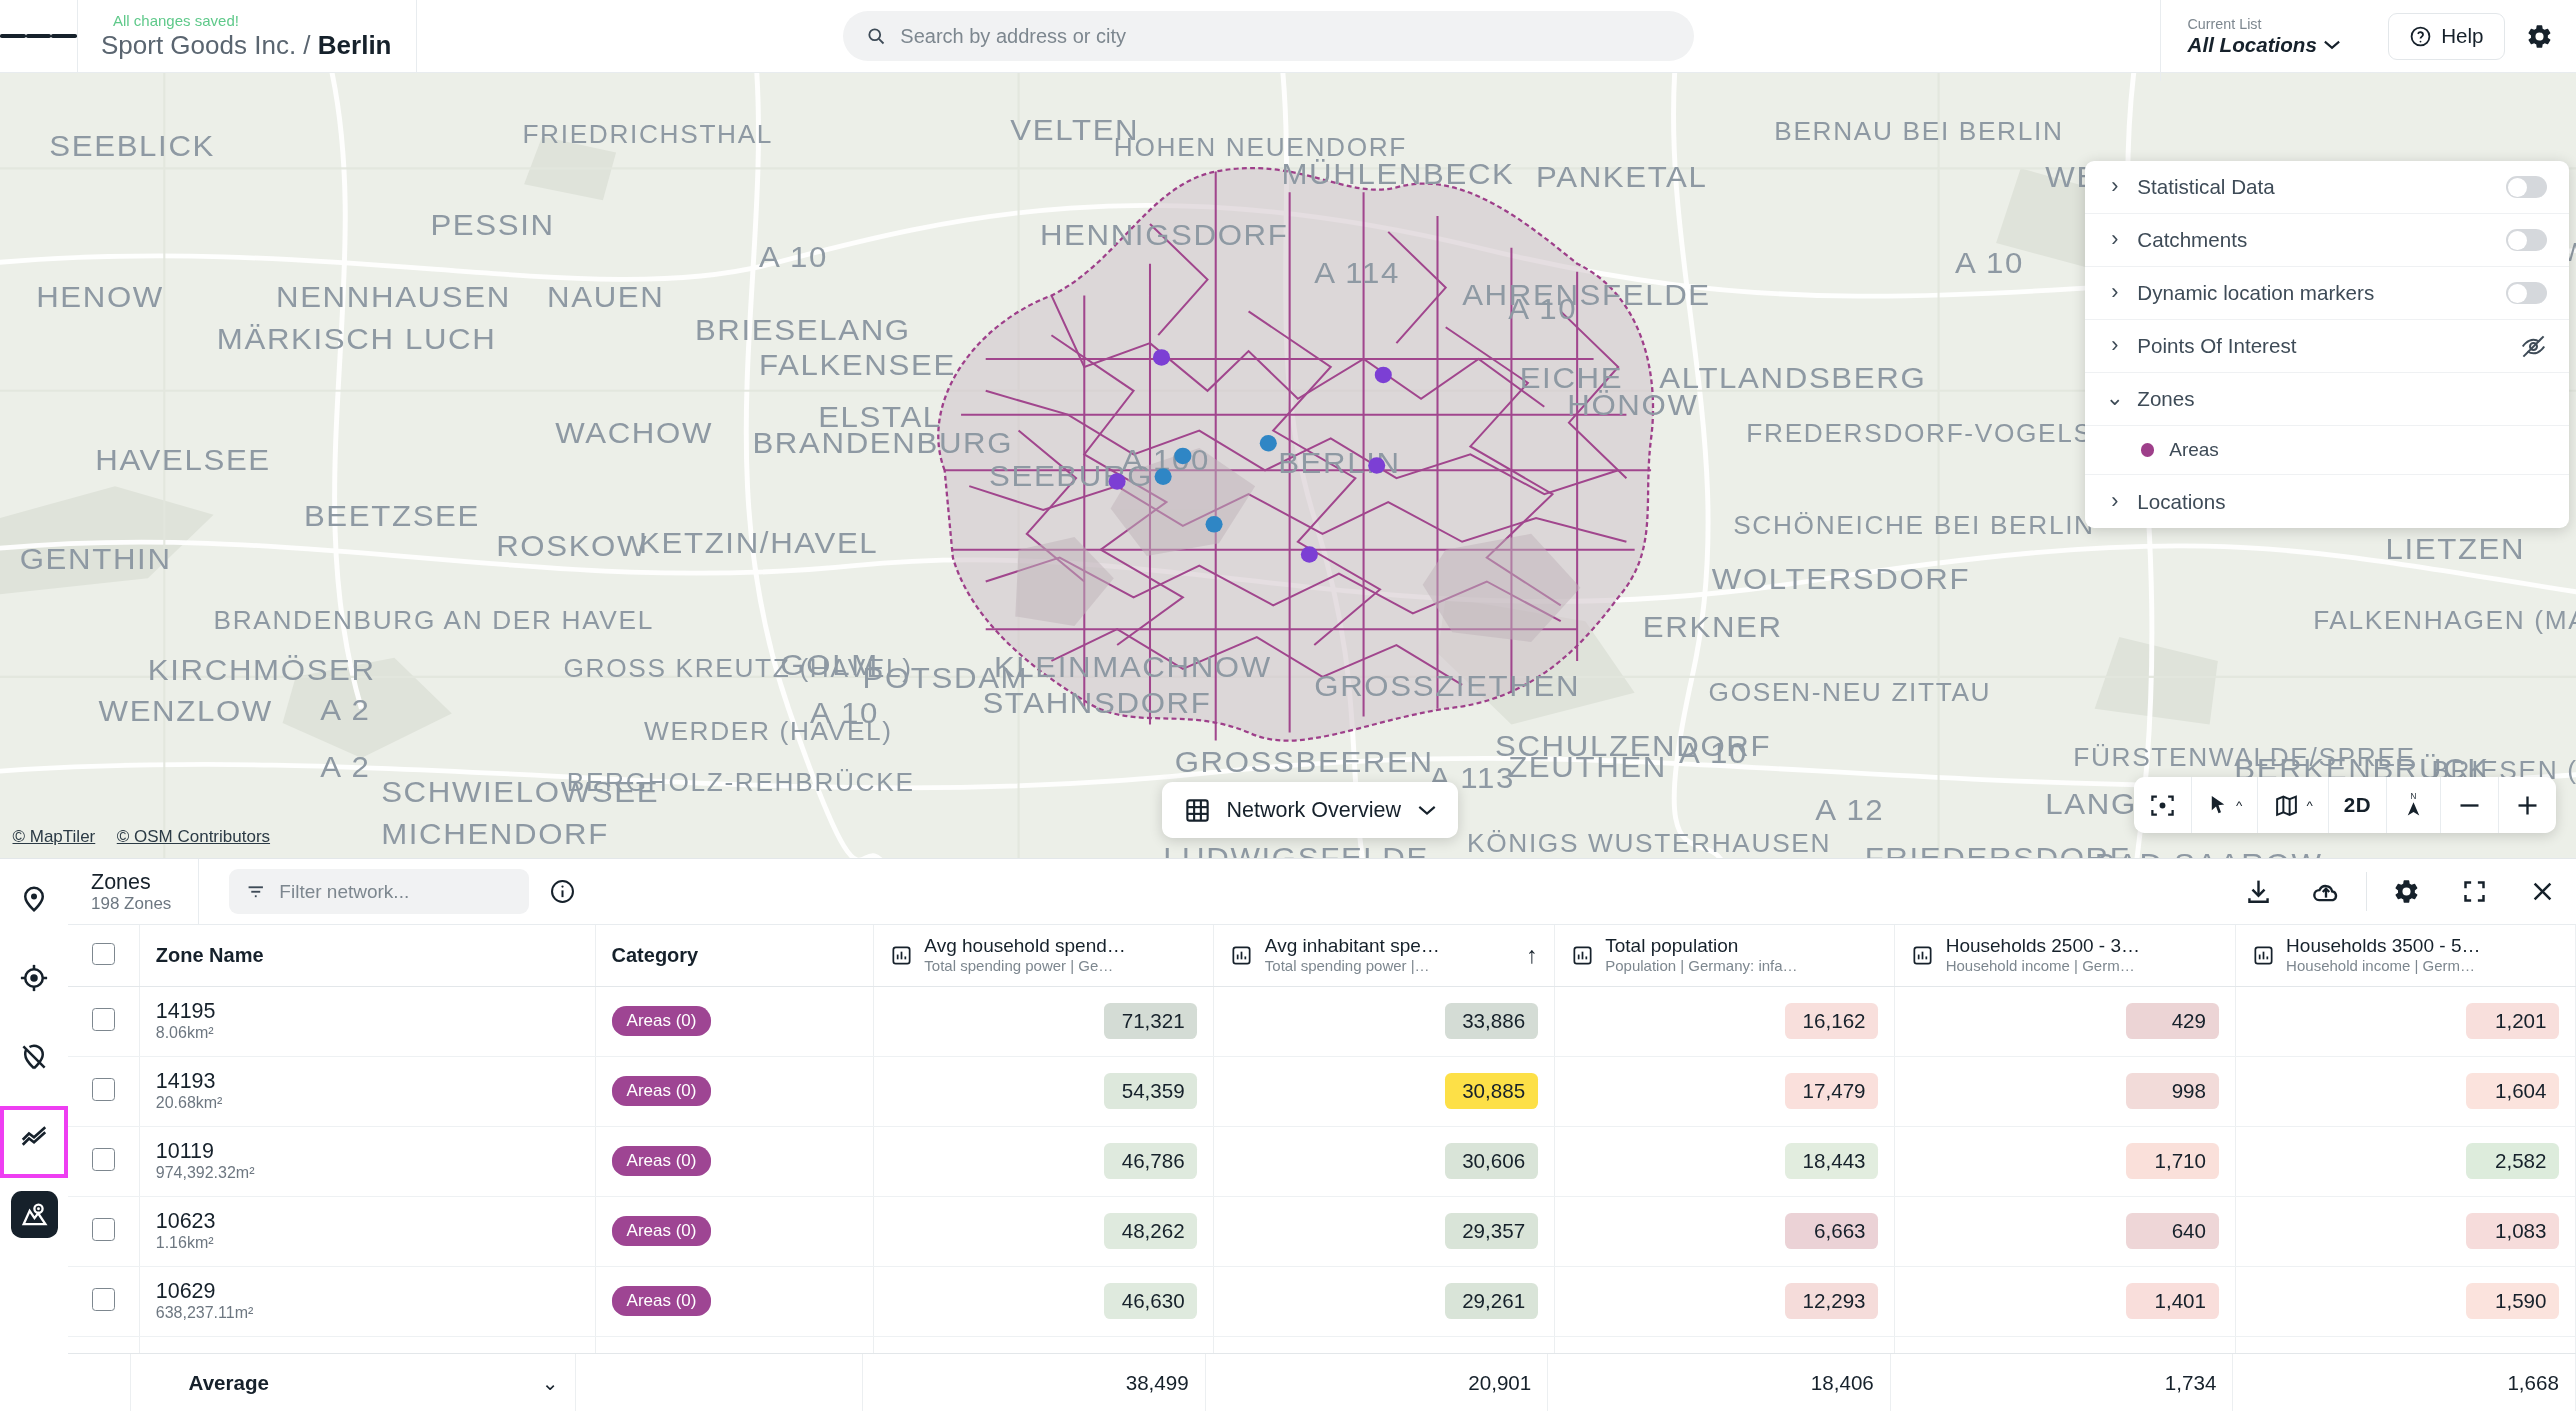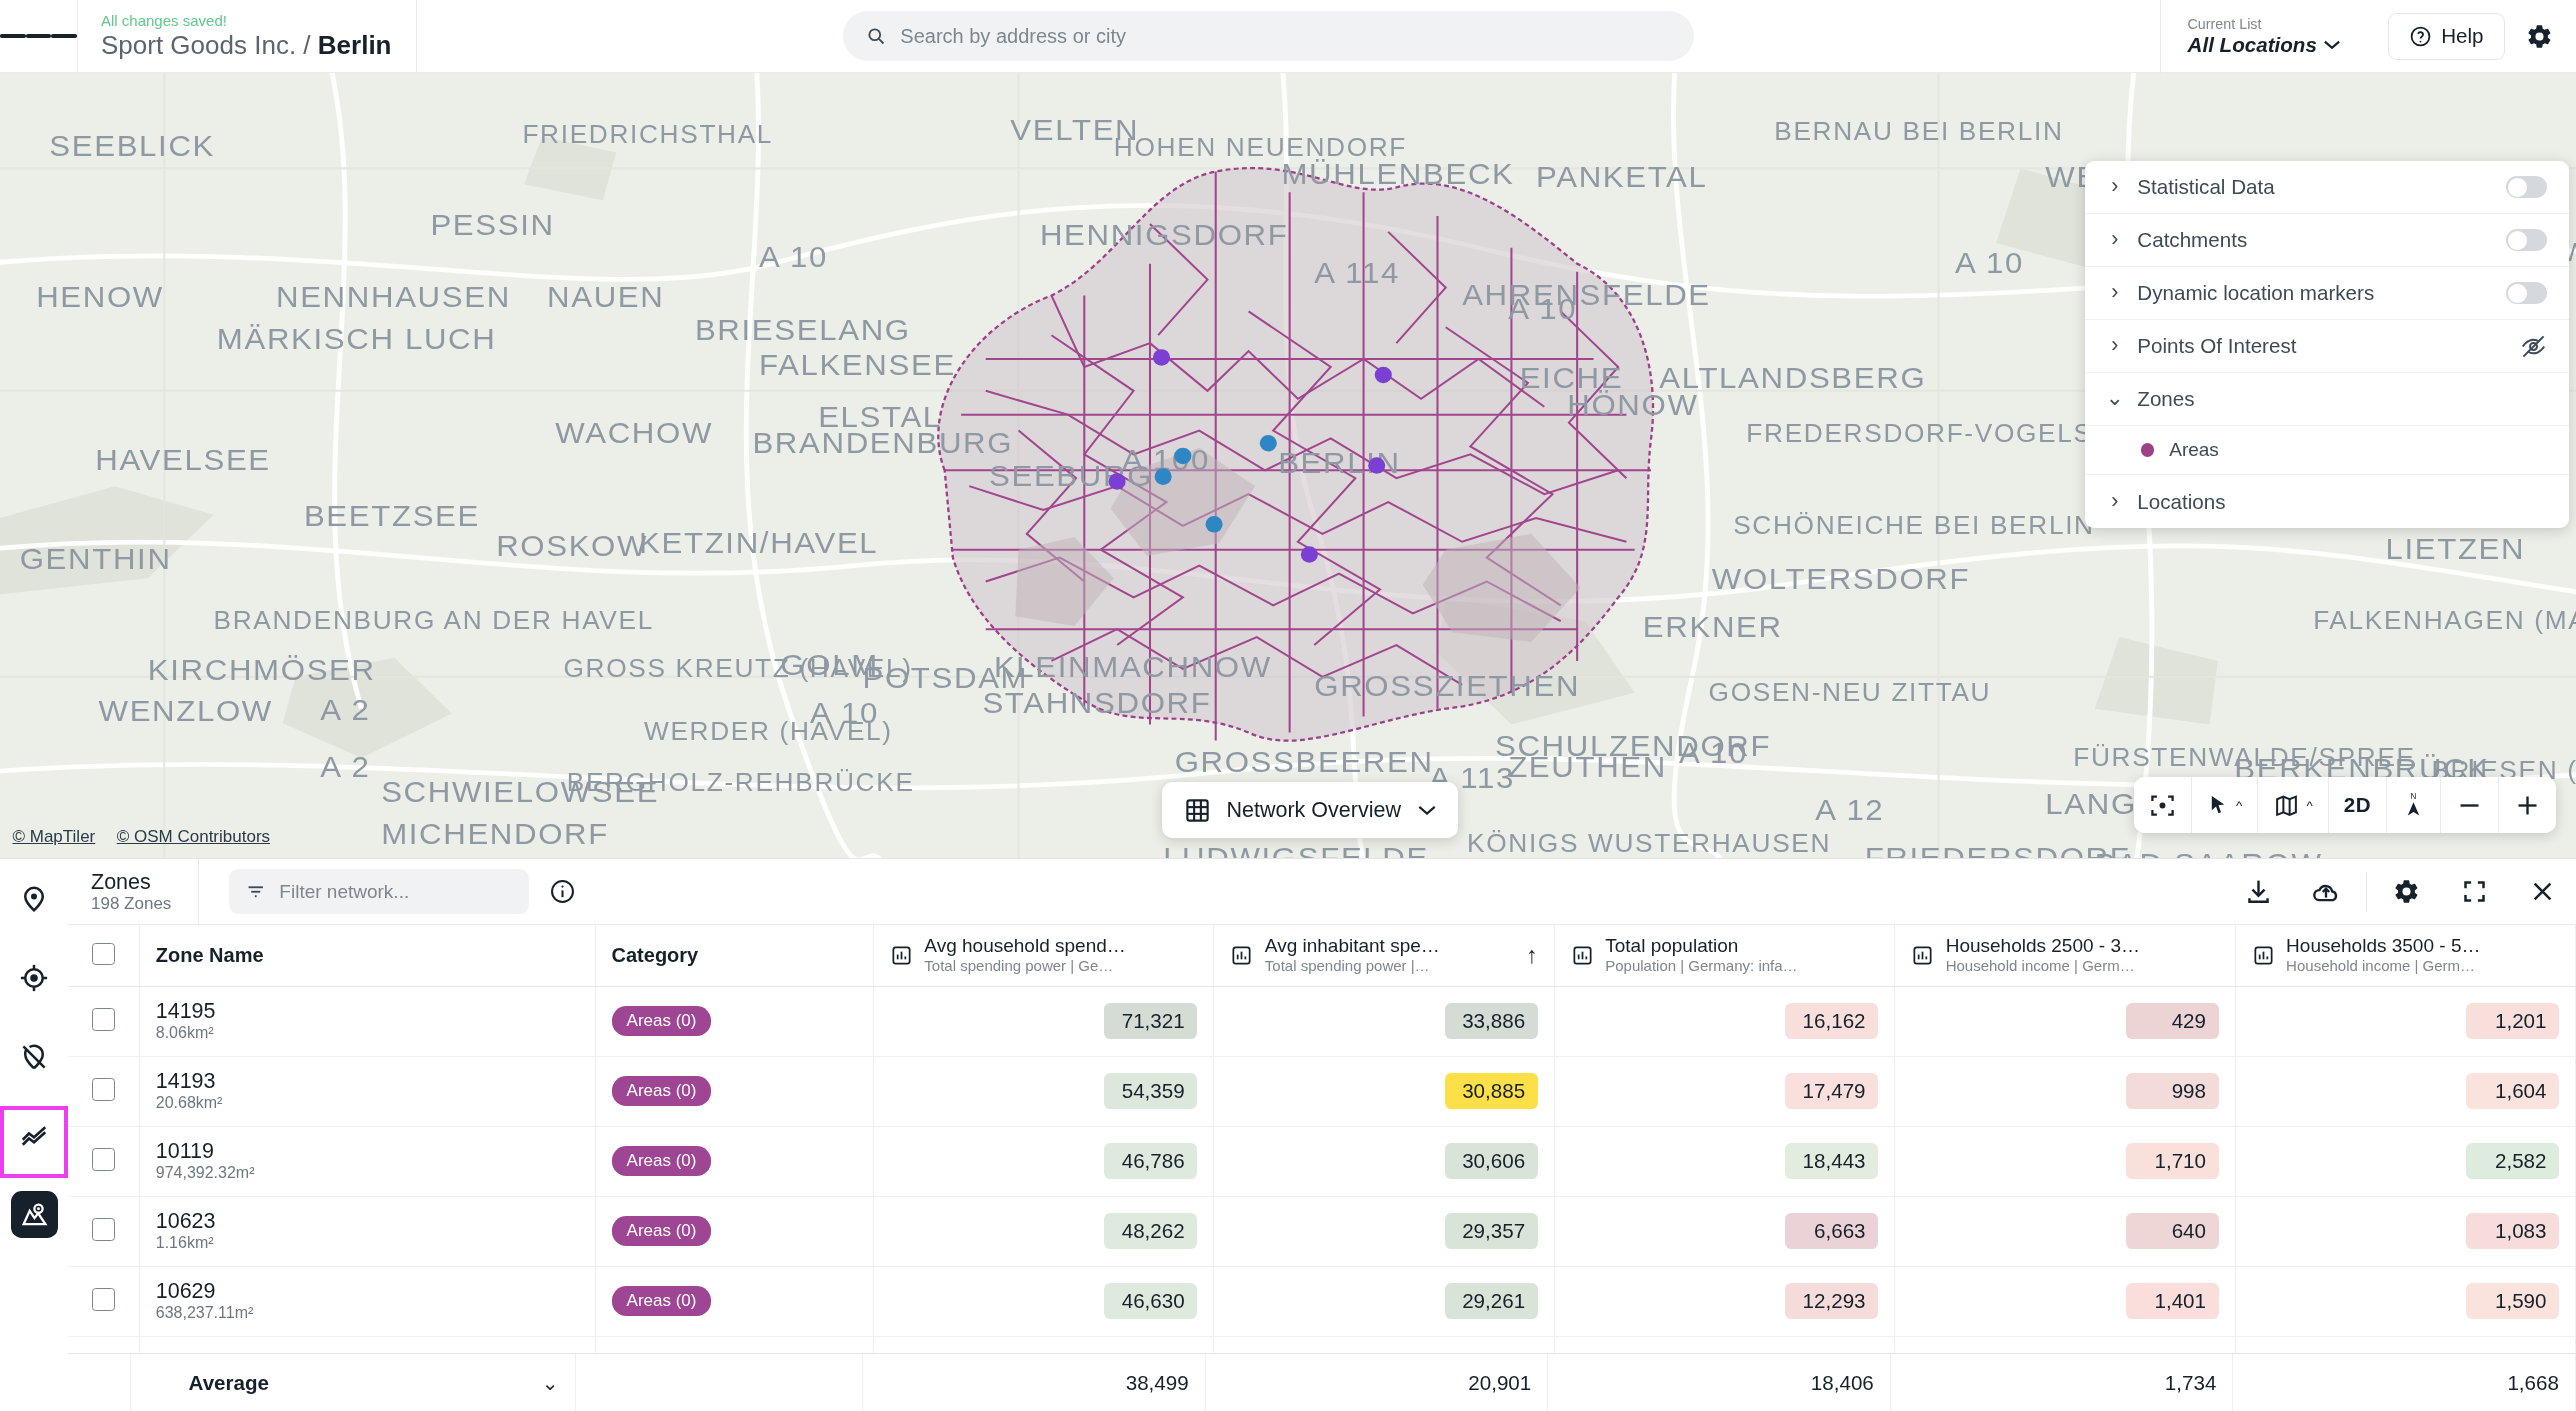--- a/index.html
+++ b/index.html
@@ -18,21 +18,21 @@
     background: #fff; display: flex; align-items: center; z-index: 40;
     border-bottom: 0.9px solid #e8ecef;
   }
   .hamburger { width: 77px; display:flex; align-items:center; justify-content:center; cursor:pointer; height:73px;}
   .hamburger span { display:block; width:30px; height:3.1px; background:#16212b; margin:4px 0; border-radius:1.8px;}
   #brandblock {
     height: 73px; padding: 0 25px 0 23px; display: flex; flex-direction: column;
     justify-content: center; border-left: 0.9px solid #e8ecef; border-right: 0.9px solid #e8ecef;
     min-width: 269px;
   }
-  #saved-text { color:#5fc98a; font-size:15px; line-height:18px; margin-bottom:0.9px;}
+  #saved-text { color:#5fc98a; font-size:15px; line-height:18px; margin-bottom:0.9px;margin-left:12px;}
   #brand-title { font-size: 26px; line-height: 30px; color:#5a6570; white-space:nowrap;}
   #brand-title b { color:#16212b; font-weight:700;}
 
   #searchwrap { flex:1; display:flex; justify-content:center; }
   #searchbox {
     width: 851px; height: 50px; background:#f1f2f3; border-radius:25px;
     display:flex; align-items:center; padding:4px 23px; gap:14.3px; cursor:text;
   }
   #searchbox .sicon { width:20px; height:20px; flex:none; }
   #search-placeholder { color:#7d878f; font-size:20px; }

